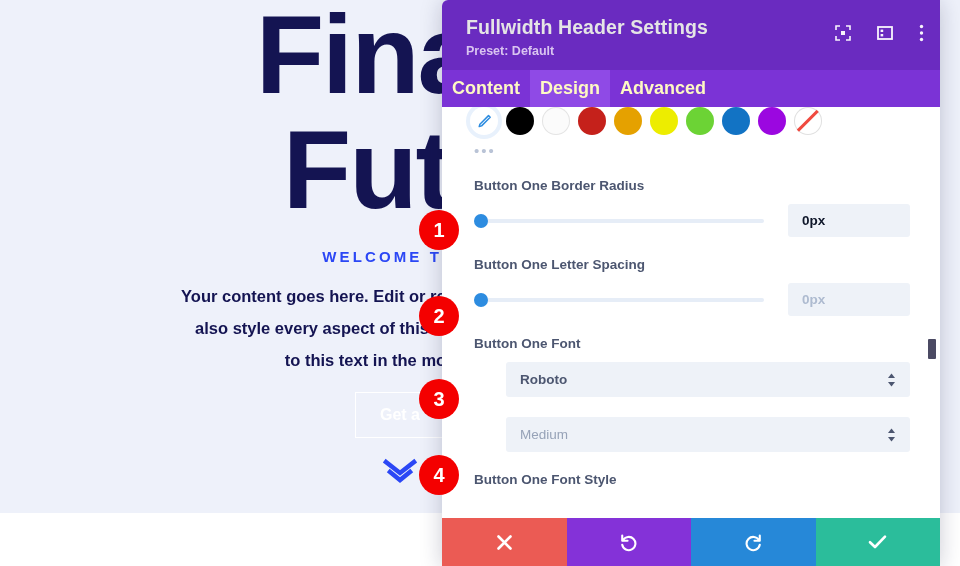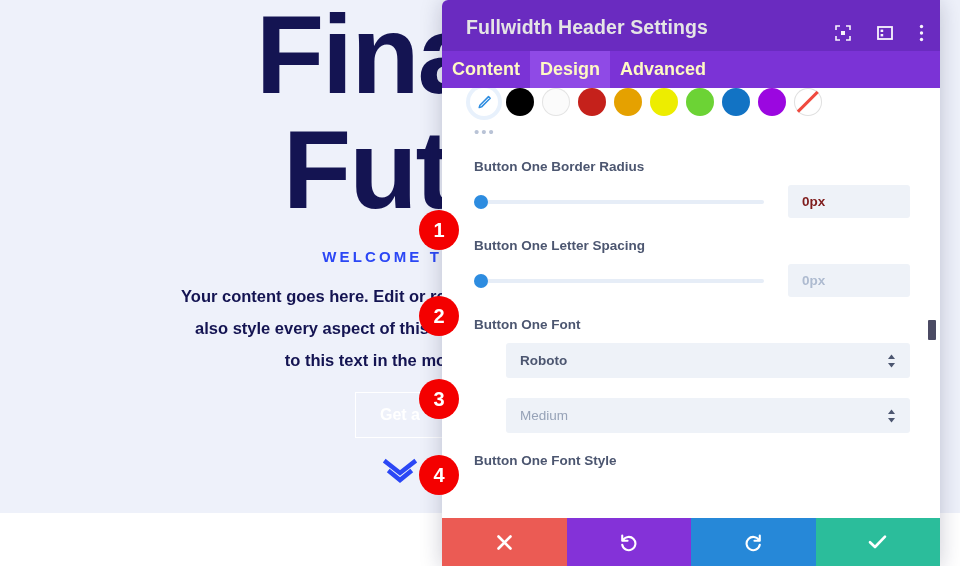--- a/index.html
+++ b/index.html
@@ -196,21 +196,21 @@
   .slider-thumb {
     position: absolute; left: 0px; top: 2px;
     width: 14px; height: 14px; border-radius: 50%;
     background: #2d8ce0; cursor: grab;
   }
   .num-input {
     width: 122px; height: 33px;
     background: #eef2f8; border: none; border-radius: 3px;
     padding: 12px 14px;
     font-family: "Liberation Sans", sans-serif;
-    font-size: 13.5px; font-weight: 700; color: #7f1d1d; margin-left: 10px;
+    font-size: 13.5px; font-weight: 700; color: #0f172a; margin-left: 10px;
   }
   .num-input::placeholder { color: #aebbd0; font-weight: 700; }
 
   .select-wrap { position: relative; padding-left: 32px; }
   .select-box {
     width: 100%; height: 35px;
     background: #eef2f8; border-radius: 3px;
     display: flex; align-items: center;
     padding: 0 14px;
     font-size: 13.5px; font-weight: 700; color: #4c5670;
@@ -296,20 +296,21 @@
       </div>
 
     </div>
   </div>
 </div>
 
 <div id="modal">
 
   <div class="modal-header">
     <div class="modal-title">Fullwidth Header Settings</div>
+    <div class="modal-preset">Preset: Default</div>
 
     <div class="header-icons">
       <span class="hicon">
         <svg width="16" height="16" viewBox="0 0 16 16">
           <path d="M1 5 V1 H5 M11 1 H15 V5 M15 11 V15 H11 M5 15 H1 V11" fill="none" stroke="#ffffff" stroke-width="1.6"></path>
           <rect x="6" y="6" width="4" height="4" fill="#ffffff"></rect>
         </svg>
       </span>
       <span class="hicon">
         <svg width="16" height="16" viewBox="0 0 16 16">

